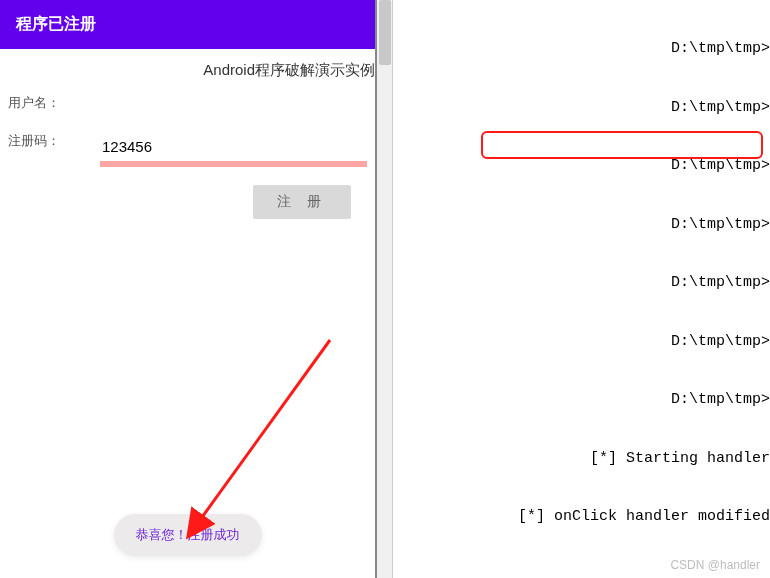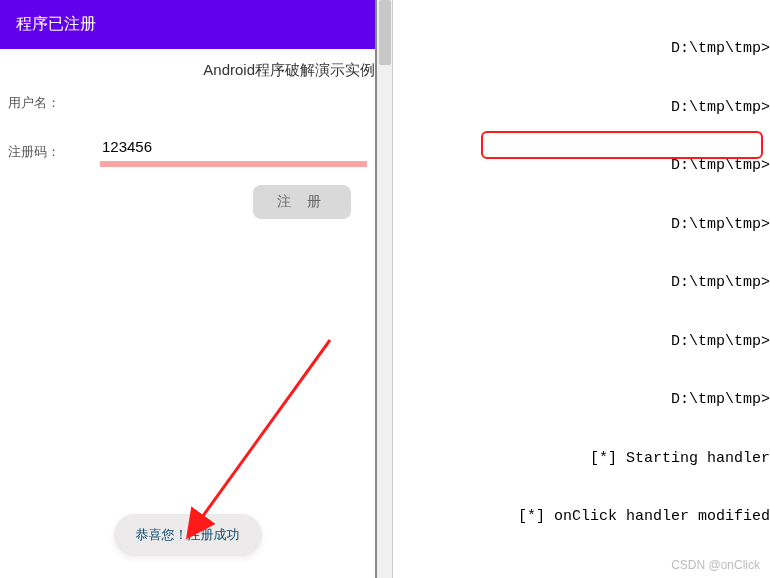--- a/index.html
+++ b/index.html
@@ -18,30 +18,30 @@
       background: #fff;
       display: flex;
       flex-direction: column;
       position: relative;
     }
     .title-bar {
       background: #6200EE;
       color: #fff;
       padding: 14px 16px;
       font-size: 16px;
+      font-weight: bold;
     }
     .app-subtitle {
       text-align: right;
       font-size: 15px;
       color: #333;
       padding: 12px 0 10px 0;
     }
     .form-row {
       display: flex;
-      align-items: flex-end;
       padding: 4px 8px 0 8px;
     }
     .form-label {
       width: 56px;
       font-size: 13px;
       color: #555;
       padding-bottom: 6px;
     }
     .form-input {
       flex: 1;
@@ -59,31 +59,31 @@
       display: flex;
       justify-content: flex-end;
       padding: 18px 24px 0 0;
     }
     .register-btn {
       background: #d9d9d9;
       border: none;
       color: #666;
       font-size: 14px;
       padding: 8px 24px;
-      border-radius: 8px;
+      border-radius: 2px;
       letter-spacing: 6px;
       cursor: pointer;
     }
     .toast {
       position: absolute;
       bottom: 22px;
       left: 50%;
       transform: translateX(-50%);
       background: #eceaea;
-      color: #0c4a6e;
+      color: #6d28d9;
       font-size: 13px;
       padding: 12px 22px;
       border-radius: 22px;
       box-shadow: 0 2px 6px rgba(0,0,0,0.08);
     }
     .right-panel {
       flex: 1;
       height: 578px;
       border-left: 2px solid #888;
       background: #fff;
@@ -175,21 +175,21 @@
     <span class="term-line">D:\tmp\tmp&gt;</span>
     <span class="term-line">D:\tmp\tmp&gt;</span>
     <span class="term-line">D:\tmp\tmp&gt;</span>
     <span class="term-line">D:\tmp\tmp&gt;</span>
     <span class="term-line">[*] Starting handler</span>
     <span class="term-line">[*] onClick handler modified</span>
     
     
     
   </div>
-  <div class="watermark">CSDN @onClick</div>
+  <div class="watermark">CSDN @handler</div>
 </div>
 
 <div class="highlight-box" style="left:481px; top:131px; width:282px; height:28px;"></div>
 
 <svg class="arrow-svg" style="left:180px; top:330px; width:170px; height:210px;">
   <defs>
     <marker id="ahead" markerWidth="12" markerHeight="12" refX="2" refY="5" orient="auto">
       <polygon points="0,0 10,5 0,10" fill="#ff1a1a"></polygon>
     </marker>
   </defs>

